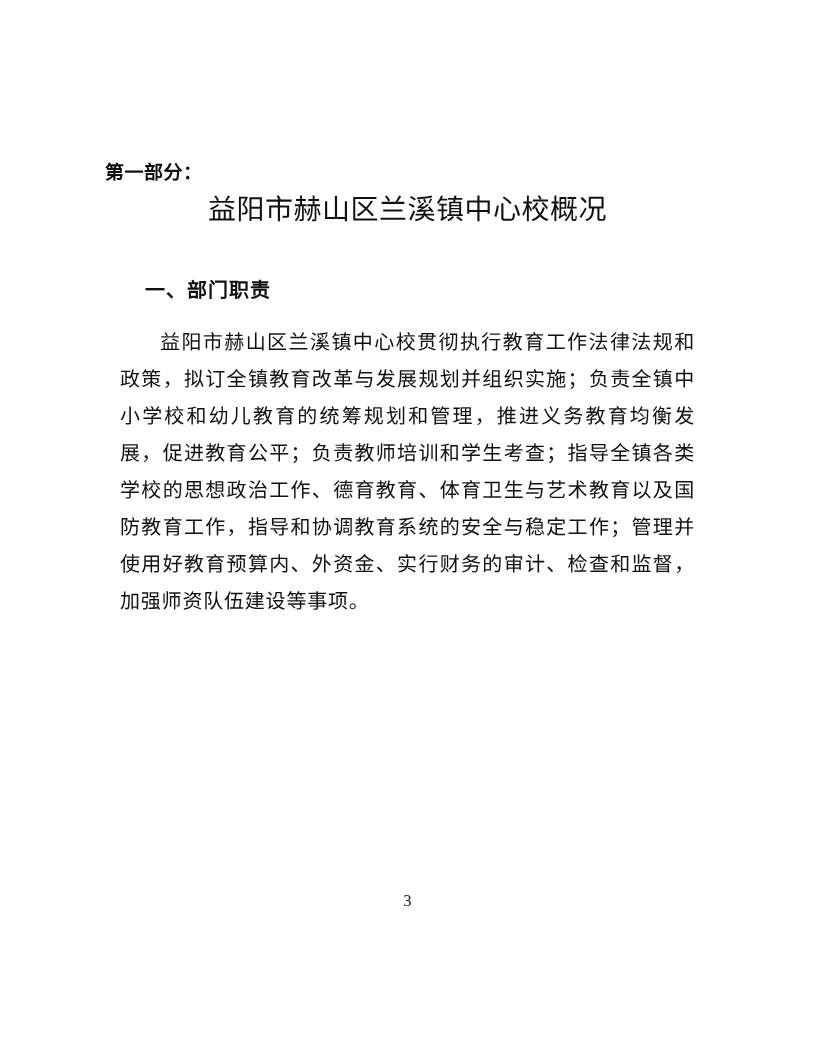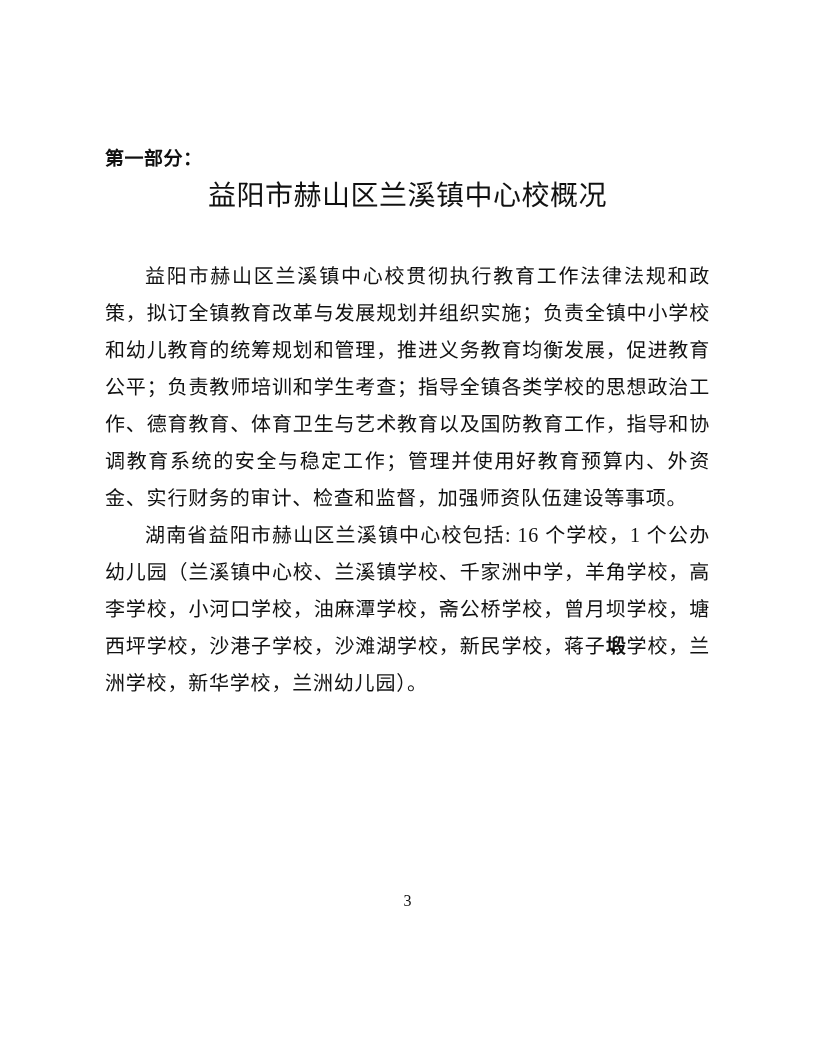--- a/index.html
+++ b/index.html
@@ -13,21 +13,21 @@
     width: 815px;
     height: 1055px;
     background: #ffffff;
     color: #111111;
     font-family: "Liberation Serif", "DejaVu Serif", serif;
     overflow: hidden;
   }
   .content {
     position: absolute;
     left: 105px;
-    top: 145px;
+    top: 159px;
     width: 605px;
   }
   .part-label {
     font-family: "Liberation Sans", "DejaVu Sans", sans-serif;
     font-weight: bold;
     font-size: 19px;
     line-height: 28px;
     letter-spacing: 0.5px;
     margin: 0 0 3px 0;
   }
@@ -49,21 +49,21 @@
     text-indent: 2em;
     margin: 0;
   }
   .body-para {
     font-family: "Liberation Serif", "DejaVu Serif", serif;
     font-size: 20px;
     line-height: 37px;
     letter-spacing: 0.8px;
     text-indent: 2em;
     text-align: justify;
-    margin: 0;
+    margin: 15px;
   }
   .bold-char {
     font-weight: bold;
   }
   .page-number {
     position: absolute;
     top: 891px;
     left: 0;
     width: 100%;
     text-align: center;
@@ -76,22 +76,22 @@
 </head>
 <body>
 
 <div class="page">
   <div class="content">
 
     <div class="part-label">第一部分：</div>
 
     <h1 class="doc-title">益阳市赫山区兰溪镇中心校概况</h1>
 
+    <h2 class="section-heading">一、部门职责</h2>
 
     <p class="body-para">益阳市赫山区兰溪镇中心校贯彻执行教育工作法律法规和政策，拟订全镇教育改革与发展规划并组织实施；负责全镇中小学校和幼儿教育的统筹规划和管理，推进义务教育均衡发展，促进教育公平；负责教师培训和学生考查；指导全镇各类学校的思想政治工作、德育教育、体育卫生与艺术教育以及国防教育工作，指导和协调教育系统的安全与稳定工作；管理并使用好教育预算内、外资金、实行财务的审计、检查和监督，加强师资队伍建设等事项。</p>
 
 
-    <p class="body-para"><span>湖南省益阳市赫山区兰溪镇中心校包括: 16 个学校，1 个公办幼儿园（兰溪镇中心校、兰溪镇学校、千家洲中学，羊角学校，高李学校，小河口学校，油麻潭学校，斋公桥学校，曾月坝学校，塘西坪学校，沙港子学校，沙滩湖学校，新民学校，蒋子</span><span class="bold-char">塅</span><span>学校，兰洲学校，新华学校，兰洲幼儿园）。</span></p>
 
   </div>
 
   <div class="page-number">3</div>
 </div>
 
 </body></html>

